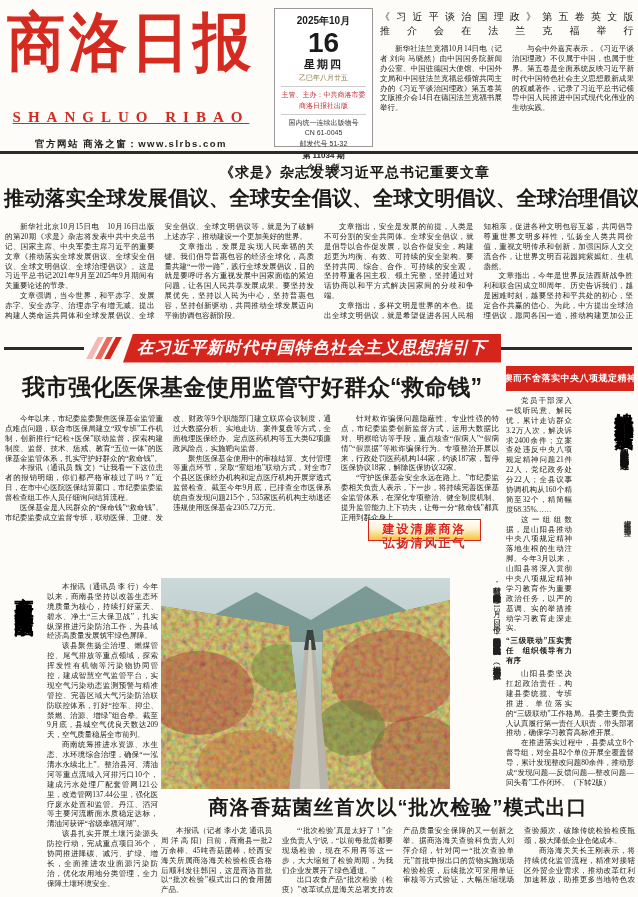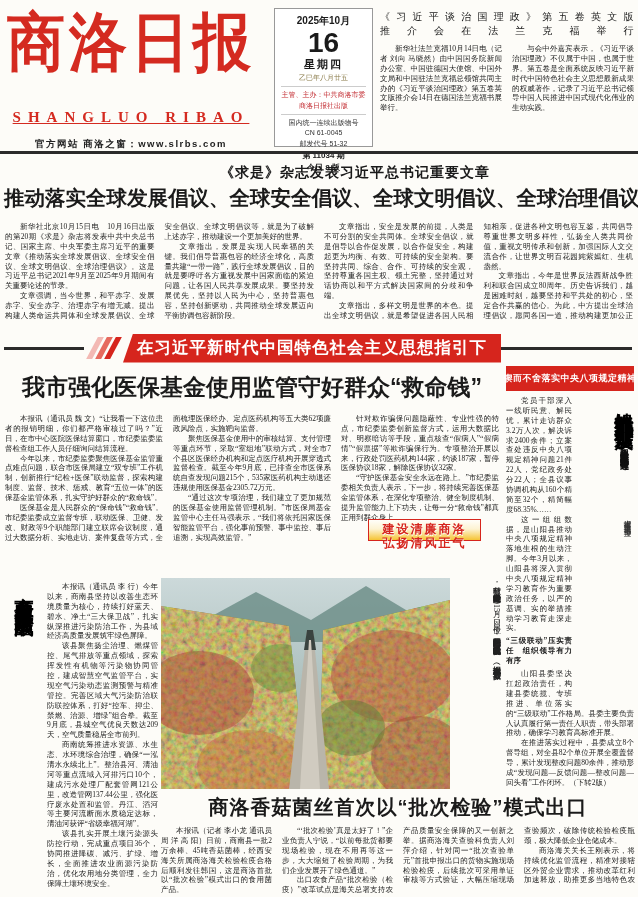--- a/index.html
+++ b/index.html
@@ -31,21 +31,21 @@
 
   
   .serifbody p { font-family:"Liberation Serif", serif; font-size:7.5px; line-height:1.32; text-align:justify; text-indent:2em; color:#222; }
 
   
   .q-kicker { position:absolute; top:164px; left:0; width:638px; text-align:center; font-size:14px; font-weight:900; letter-spacing:1px;margin-left:36px; }
   .q-head { position:absolute; top:184px; left:4px; width:630px; font-size:20.5px; font-weight:900; white-space:nowrap; }
   .q-body { position:absolute; top:222px; left:5px; width:628px; height:106px; overflow:hidden; column-count:4; column-gap:10px; }
 
   
-  .banner-row { position:absolute; top:334px; left:0; width:638px; height:28px; display:flex; align-items:center; }
+  .banner-row { position:absolute; top:334px; left:0; width:638px; height:28px; display:flex; align-items:center;font-style:italic; }
   .bl-line { height:3px; background:#2b2b2b; }
   .bl-left { width:80px; margin-left:4px; }
   .bl-right { flex:1; margin-right:6px; }
   .stripes { display:flex; margin:0 4px 0 8px; }
   .stripe { width:6px; height:22px; margin-right:3px; transform:skewX(-28deg); }
   .s1{background:#f3b9b4;} .s2{background:#e66a5e;} .s3{background:#d6251d;}
   .theme-box { background:#d6251d; color:#fff; font-size:16.5px; font-weight:900; letter-spacing:1px; padding:3px 14px 4px; clip-path:polygon(10px 0,100% 0,100% 100%,0 100%); white-space:nowrap; }
 
   
   .yb-head { position:absolute; top:372px; left:5px; width:494px; text-align:center; font-size:23px; font-weight:900; white-space:nowrap; }
@@ -133,25 +133,24 @@
       <div class="stripe s1"></div>
       <div class="stripe s2"></div>
       <div class="stripe s3"></div>
     </div>
     <div class="theme-box">在习近平新时代中国特色社会主义思想指引下</div>
     <div class="bl-line bl-right"></div>
   </div>
 
   <div class="yb-head">我市强化医保基金使用监管守好群众“救命钱”</div>
   <div class="yb-body serifbody">
+    <p>今年以来，市纪委监委聚焦医保基金监管重点难点问题，联合市医保局建立“双专班”工作机制，创新推行“纪检+医保”联动监督，探索构建制度、监督、技术、惩戒、教育“五位一体”的医保基金监管体系，扎实守护好群众的“救命钱”。</p>
     <p>本报讯（通讯员 魏 文）“让我看一下这位患者的报销明细，你们都严格审核过了吗？”近日，在市中心医院医保结算窗口，市纪委监委监督检查组工作人员仔细询问结算流程。</p>
-    <p>今年以来，市纪委监委聚焦医保基金监管重点难点问题，联合市医保局建立“双专班”工作机制，创新推行“纪检+医保”联动监督，探索构建制度、监督、技术、惩戒、教育“五位一体”的医保基金监管体系，扎实守护好群众的“救命钱”。</p>
     <p>医保基金是人民群众的“保命钱”“救命钱”。市纪委监委成立监督专班，联动医保、卫健、发改、财政等9个职能部门建立联席会议制度，通过大数据分析、实地走访、案件复盘等方式，全面梳理医保经办、定点医药机构等五大类62项廉政风险点，实施靶向监督。</p>
     <p>聚焦医保基金使用中的审核结算、支付管理等重点环节，采取“室组地”联动方式，对全市7个县区医保经办机构和定点医疗机构开展穿透式监督检查。截至今年9月底，已排查全市医保系统自查发现问题215个，535家医药机构主动退还违规使用医保基金2305.72万元。</p>
-    <p>“通过这次专项治理，我们建立了更加规范的医保基金使用监督管理机制。”市医保局基金监管中心主任马强表示，“我们将依托国家医保智能监管平台，强化事前预警、事中监控、事后追溯，实现高效监管。”</p>
     <p>针对欺诈骗保问题隐蔽性、专业性强的特点，市纪委监委创新监督方式，运用大数据比对、明察暗访等手段，重点核查“假病人”“假病情”“假票据”等欺诈骗保行为。专项整治开展以来，行政处罚医药机构144家，约谈187家，暂停医保协议18家，解除医保协议32家。</p>
     <p>“守护医保基金安全永远在路上。”市纪委监委相关负责人表示，下一步，将持续完善医保基金监管体系，在深化专项整治、健全制度机制、提升监管能力上下功夫，让每一分“救命钱”都真正用到群众身上。</p>
   </div>
 
   <div class="promo">
     <div>建设清廉商洛</div>
     <div>弘扬清风正气</div>
   </div>
 
   <div class="r-box">锲而不舍落实中央八项规定精神</div>

